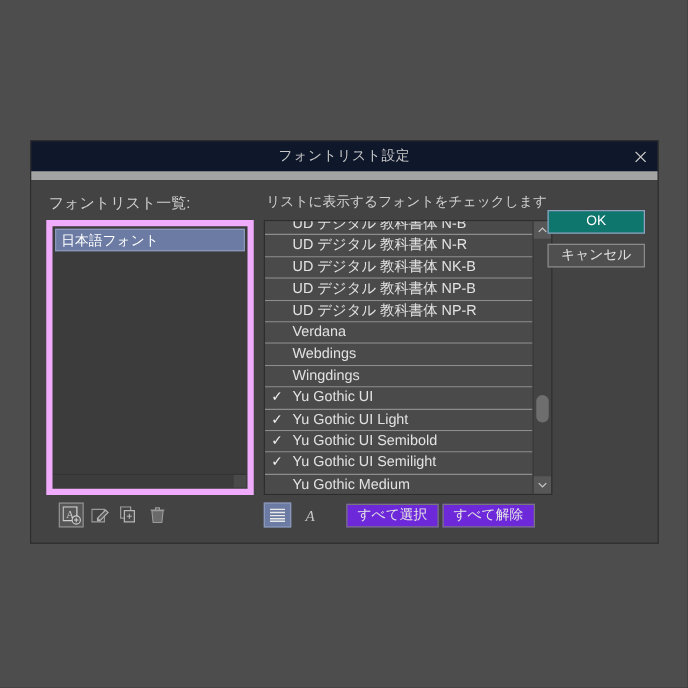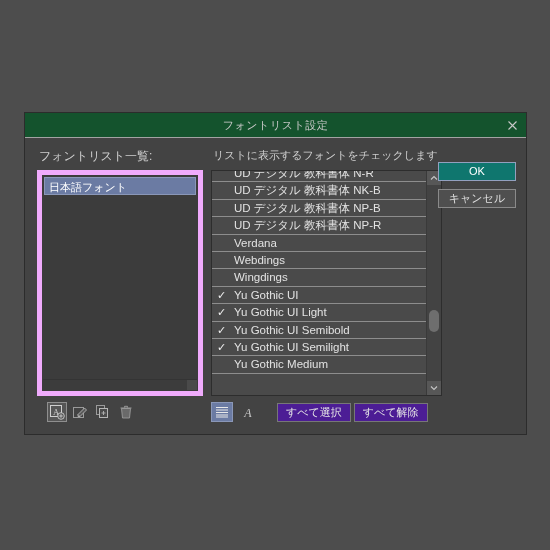--- a/index.html
+++ b/index.html
@@ -23,24 +23,24 @@
     width: 503px;
     height: 323px;
     background: #3b3b3b;
     border: 1px solid #2c2c2c;
     box-sizing: border-box;
     display: flex;
     flex-direction: column;
   }
   #titlebar {
     height: 24px;
-    background: #14532d;
+    background: #0f172a;
     position: relative;
     flex: 0 0 auto;
-    border-bottom: 1px solid #a3a3a3;
+    border-bottom: 7px solid #a3a3a3;
   }
   #title-text {
     position: absolute;
     left: 0; right: 0; top: 0;
     line-height: 24px;
     text-align: center;
     font-size: 11px;
     color: #c9c9c9;
     letter-spacing: .5px;
   }
@@ -256,21 +256,21 @@
     cursor: pointer;
   }
   .view-btn.active {
     background: #6b7ba3;
     border: 1px solid #8a97b8;
   }
   .push-btn {
     height: 19px;
     min-width: 72px;
     padding: 0 8px;
-    background: #4c1d95;
+    background: #6d28d9;
     border: 1px solid #777777;
     color: #e6e6e6;
     font-size: 11px;
     line-height: 17px;
     text-align: center;
     box-sizing: border-box;
     cursor: pointer;
     white-space: nowrap;
   }
   #sel-buttons {
@@ -367,20 +367,21 @@
           </svg>
         </div>
       </div>
     </div>
 
     <div id="right-col">
       <div id="check-hint">リストに表示するフォントをチェックします</div>
 
       <div id="fontlist-panel">
         <div id="fontlist-rows">
+            <div class="font-row"><span class="chk"></span><span>UD デジタル 教科書体 N-B</span></div>
             <div class="font-row"><span class="chk"></span><span>UD デジタル 教科書体 N-R</span></div>
             <div class="font-row"><span class="chk"></span><span>UD デジタル 教科書体 NK-B</span></div>
             <div class="font-row"><span class="chk"></span><span>UD デジタル 教科書体 NP-B</span></div>
             <div class="font-row"><span class="chk"></span><span>UD デジタル 教科書体 NP-R</span></div>
             <div class="font-row"><span class="chk"></span><span>Verdana</span></div>
             <div class="font-row"><span class="chk"></span><span>Webdings</span></div>
             <div class="font-row"><span class="chk"></span><span>Wingdings</span></div>
             <div class="font-row"><span class="chk">✓</span><span>Yu Gothic UI</span></div>
             <div class="font-row"><span class="chk">✓</span><span>Yu Gothic UI Light</span></div>
             <div class="font-row"><span class="chk">✓</span><span>Yu Gothic UI Semibold</span></div>

